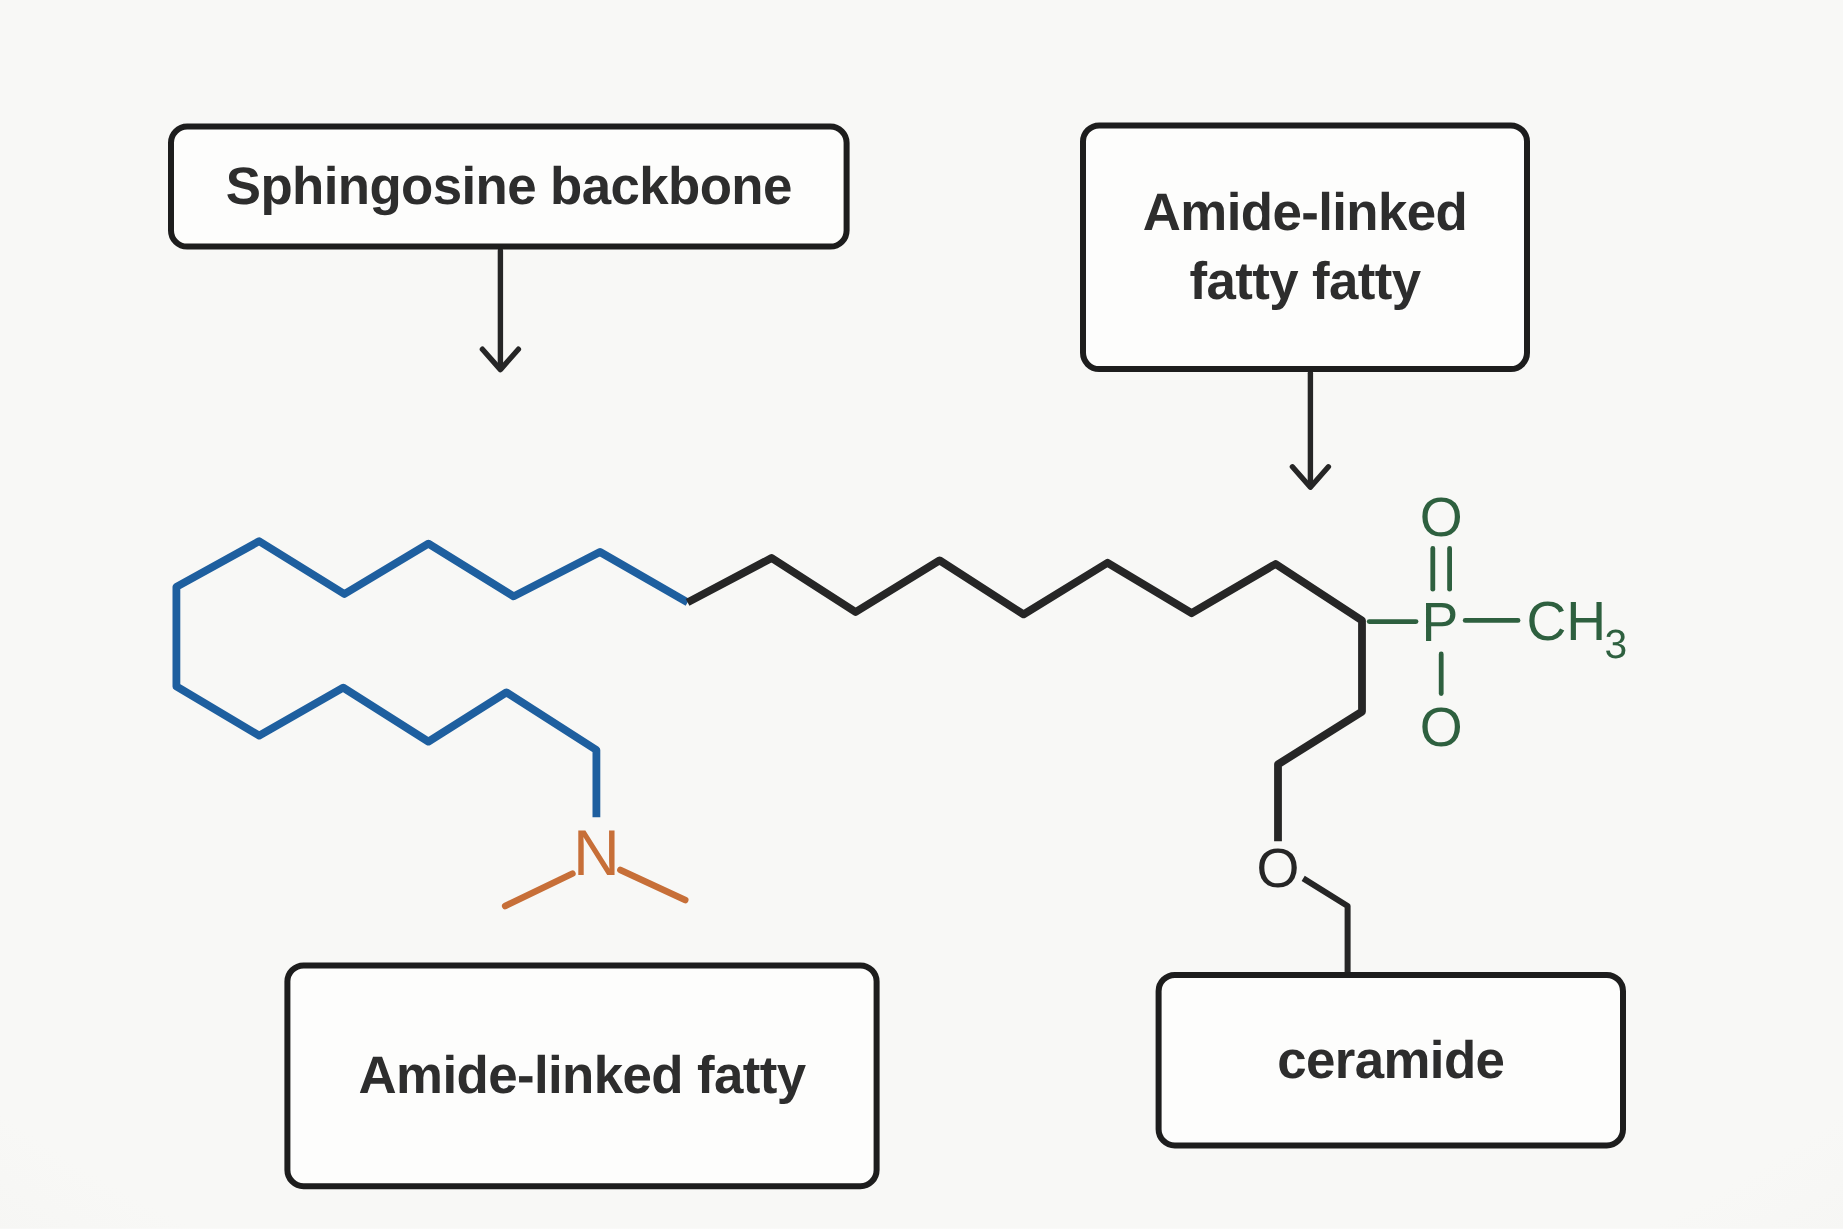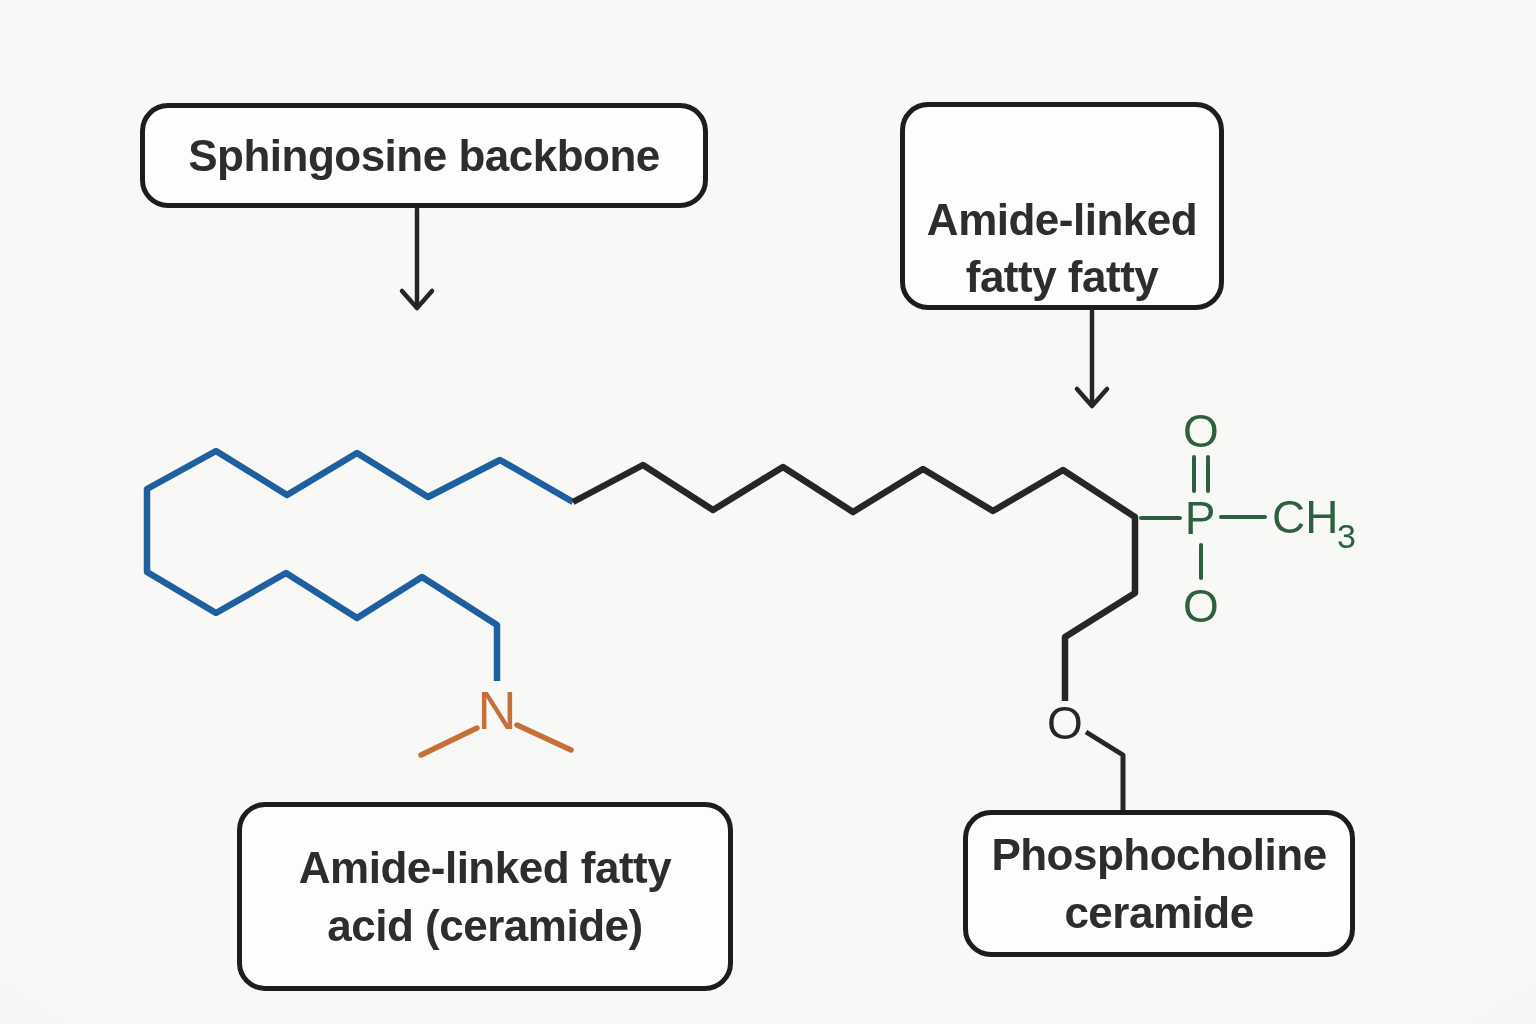--- a/index.html
+++ b/index.html
@@ -18,21 +18,21 @@
   }
   .canvas{
     position:relative;width:1536px;height:1024px;
     background:radial-gradient(130% 130% at 50% 45%, var(--background) 52%, #e7e7e5 100%);
   }
   .mol-svg{position:absolute;left:0;top:0;}
   .label-box{
     position:absolute;
     background:#fdfdfc;
     border:5px solid var(--box-border);
-    border-radius:28px;
+    border-radius:16px;
     display:flex;flex-direction:column;align-items:center;justify-content:center;
     color:var(--label-text);
     font-size:44px;font-weight:600;letter-spacing:-0.5px;
     line-height:1.3;text-align:center;
     box-sizing:border-box;
     z-index:2;
   }
   .chain{fill:none;stroke-width:6.5;stroke-linejoin:round;}
   .chain.blue{stroke:var(--chain-blue);}
   .chain.black{stroke:var(--chain-black);}
@@ -88,28 +88,26 @@
       <text class="atom orange" x="497" y="729" text-anchor="middle">N</text>
       <line class="bond-orange" x1="477" y1="728" x2="421" y2="755"></line>
       <line class="bond-orange" x1="517" y1="725" x2="571" y2="750"></line>
     </g>
   </svg>
 
   <div class="label-box" style="left:140px;top:103px;width:568px;height:105px;">
     <div>Sphingosine backbone</div>
   </div>
 
-  <div class="label-box" style="left:900px;top:102px;width:324px;height:208px;justify-content:flex-end;">
+  <div class="label-box" style="left:900px;top:102px;width:375px;height:208px;">
     <div>Amide-linked</div>
     <div>fatty fatty</div>
   </div>
 
   <div class="label-box" style="left:237px;top:802px;width:496px;height:189px;">
     <div>Amide-linked fatty</div>
-    <div>acid (ceramide)</div>
   </div>
 
   <div class="label-box" style="left:963px;top:810px;width:392px;height:147px;">
-    <div>Phosphocholine</div>
     <div>ceramide</div>
   </div>
 
 </div>
 
 </body></html>

